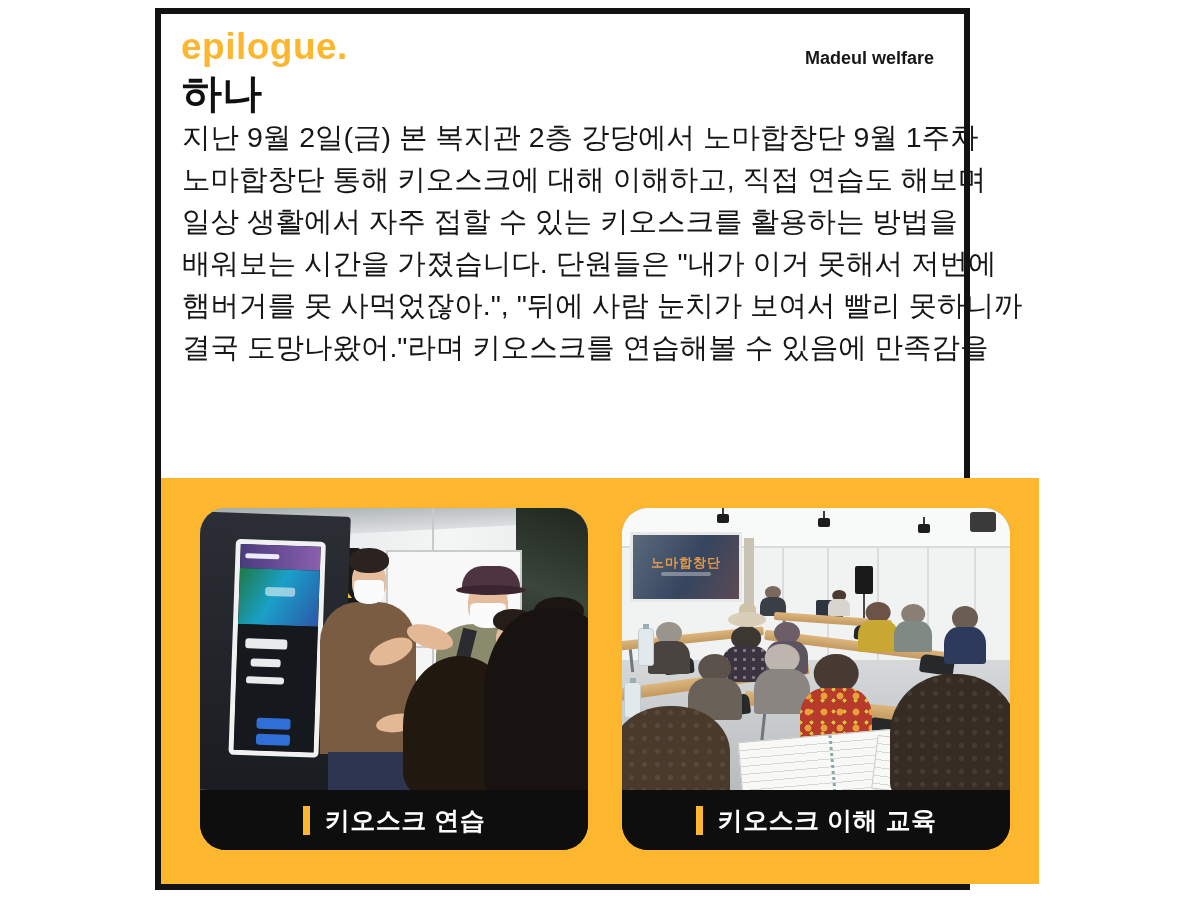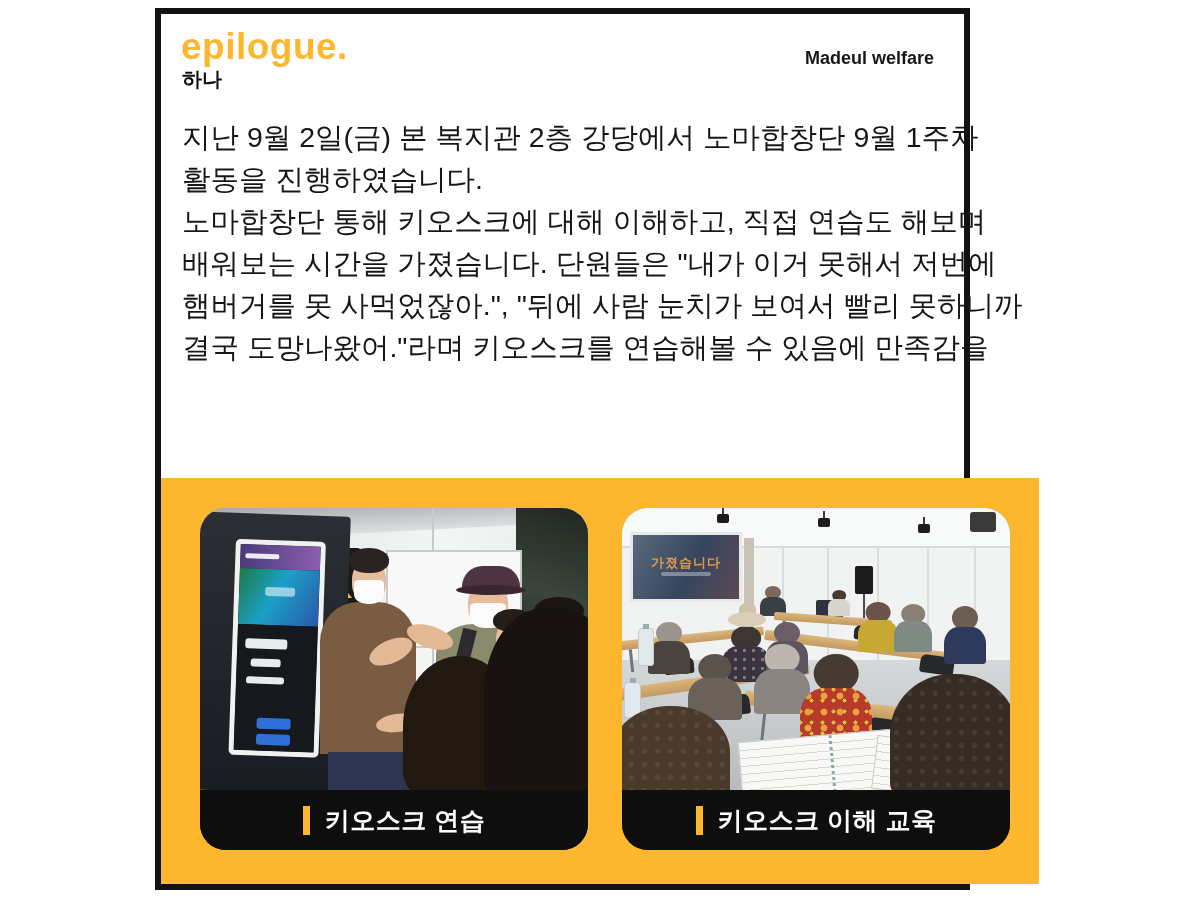--- a/index.html
+++ b/index.html
@@ -10,21 +10,21 @@
   body{background:#ffffff;font-family:"Liberation Sans","DejaVu Sans",sans-serif;}
   .stage{position:relative;width:1200px;height:900px;background:#ffffff;overflow:hidden;}
 
   
   .card{position:absolute;left:155px;top:8px;width:815px;height:882px;
         background:#ffffff;border:6px solid #121212;box-sizing:border-box;}
 
   
   .brand{position:absolute;left:20px;top:12px;font-size:37px;font-weight:800;
          color:var(--accent);letter-spacing:.5px;}
-  .card-title{position:absolute;left:21px;top:52px;font-size:20px;font-weight:800;color:#101010;}
+  .card-title{position:absolute;left:21px;top:52px;font-size:40px;font-weight:800;color:#101010;}
   .publisher{position:absolute;right:30px;top:34px;font-size:18px;font-weight:700;color:#161616;}
 
   
   .article{position:absolute;left:21px;top:102px;width:842px;color:#161616;
            font-size:28.5px;line-height:42px;font-weight:500;}
   .article .line{white-space:nowrap;}
 
   
   .gallery{position:absolute;left:0;top:464px;width:878px;height:406px;background:var(--accent);}
 
@@ -148,22 +148,22 @@
 
 <div class="stage">
   <div class="card">
 
     <div class="brand">epilogue.</div>
     <div class="card-title">하나</div>
     <div class="publisher">Madeul welfare</div>
 
     <div class="article">
       <div class="line">지난 9월 2일(금) 본 복지관 2층 강당에서 노마합창단 9월 1주차</div>
-      <div class="line">활동을 진행하였습니다.</div>
       <div class="line">노마합창단 통해 키오스크에 대해 이해하고, 직접 연습도 해보며</div>
+      <div class="line">일상 생활에서 자주 접할 수 있는 키오스크를 활용하는 방법을</div>
       <div class="line">배워보는 시간을 가졌습니다. 단원들은 "내가 이거 못해서 저번에</div>
       <div class="line">햄버거를 못 사먹었잖아.", "뒤에 사람 눈치가 보여서 빨리 못하니까</div>
       <div class="line">결국 도망나왔어."라며 키오스크를 연습해볼 수 있음에 만족감을</div>
     </div>
 
     <div class="gallery">
 
       <div class="photo-card one">
         <div class="photo">
           <div class="sh p1-bg"></div>
@@ -235,21 +235,21 @@
           <div class="sh p2-vent"></div>
           <div class="sh p2-seam2" style="left:160px;"></div>
           <div class="sh p2-seam2" style="left:205px;"></div>
           <div class="sh p2-seam2" style="left:255px;"></div>
           <div class="sh p2-seam2" style="left:305px;"></div>
           <div class="sh p2-seam2" style="left:352px;"></div>
           <div class="sh p2-pillar"></div>
           <div class="sh p2-floor"></div>
 
           <div class="sh p2-screen">
-            <div class="p2-screen-title">가졌습니다</div>
+            <div class="p2-screen-title">노마합창단</div>
           </div>
           <div class="sh p2-speaker"></div>
           <div class="sh p2-monitor"></div>
 
           <div class="person" style="left:138px;top:78px;width:26px;height:30px;--hair:#7b6a5c;--body:#3a3f46;"></div>
           <div class="person" style="left:206px;top:82px;width:22px;height:26px;--hair:#4a3a30;--body:#d8d4ce;"></div>
 
           <div class="desk" style="left:152px;top:108px;width:118px;height:8px;transform:rotate(4deg);"></div>
           <div class="desk" style="left:-6px;top:126px;width:148px;height:9px;transform:rotate(-6deg);"></div>
           <div class="desk" style="left:142px;top:134px;width:200px;height:10px;transform:rotate(7deg);"></div>

